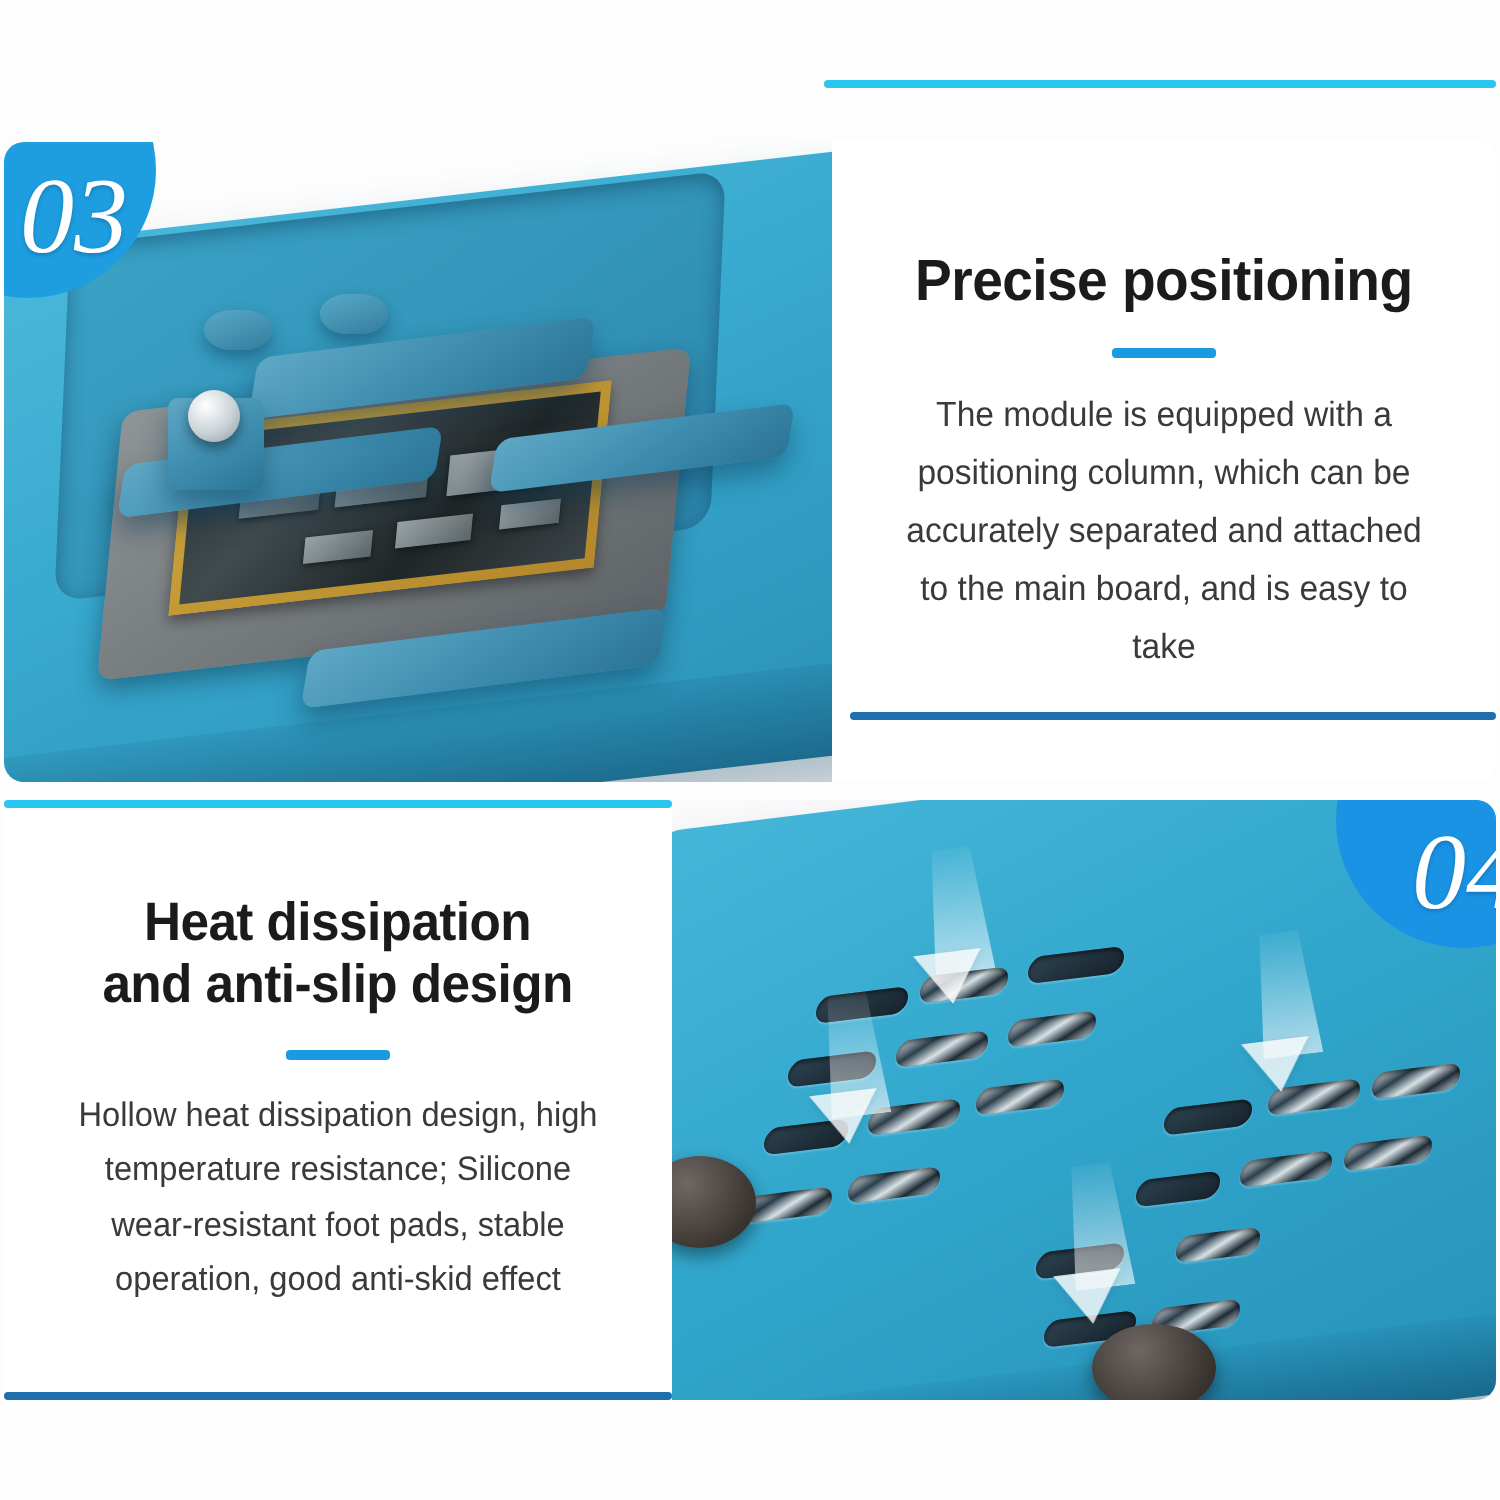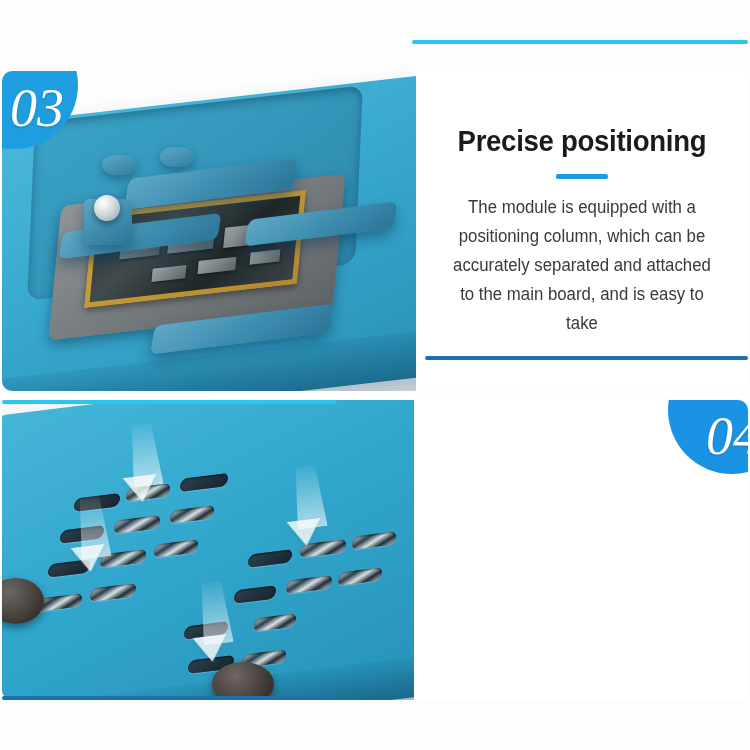--- a/index.html
+++ b/index.html
@@ -238,20 +238,28 @@
   </div>
 
   <div class="badge" id="badge-03">03</div>
 </div>
 
 <div class="accent-line" id="accent-03-top"></div>
 <div class="accent-line" id="accent-03-bottom"></div>
 
 <div class="panel" id="panel-04">
 
+  <div class="textpane">
+    <div class="heading">
+      <span>Heat dissipation</span><br>
+      <span>and anti-slip design</span>
+    </div>
+    <div class="underline"></div>
+    <div class="body-text">Hollow heat dissipation design, high temperature resistance; Silicone wear-resistant foot pads, stable operation, good anti-skid effect</div>
+  </div>
 
   <div class="photo" id="photo-04">
     <div class="p4-bg"></div>
     <div class="p4-plate"></div>
 
     <div class="p4-slot" style="left:72px;top:96px;width:46px;"></div>
     <div class="p4-slot lit" style="left:124px;top:86px;width:44px;"></div>
     <div class="p4-slot" style="left:178px;top:76px;width:48px;"></div>
     <div class="p4-slot" style="left:58px;top:128px;width:44px;"></div>
     <div class="p4-slot lit" style="left:112px;top:118px;width:46px;"></div>

